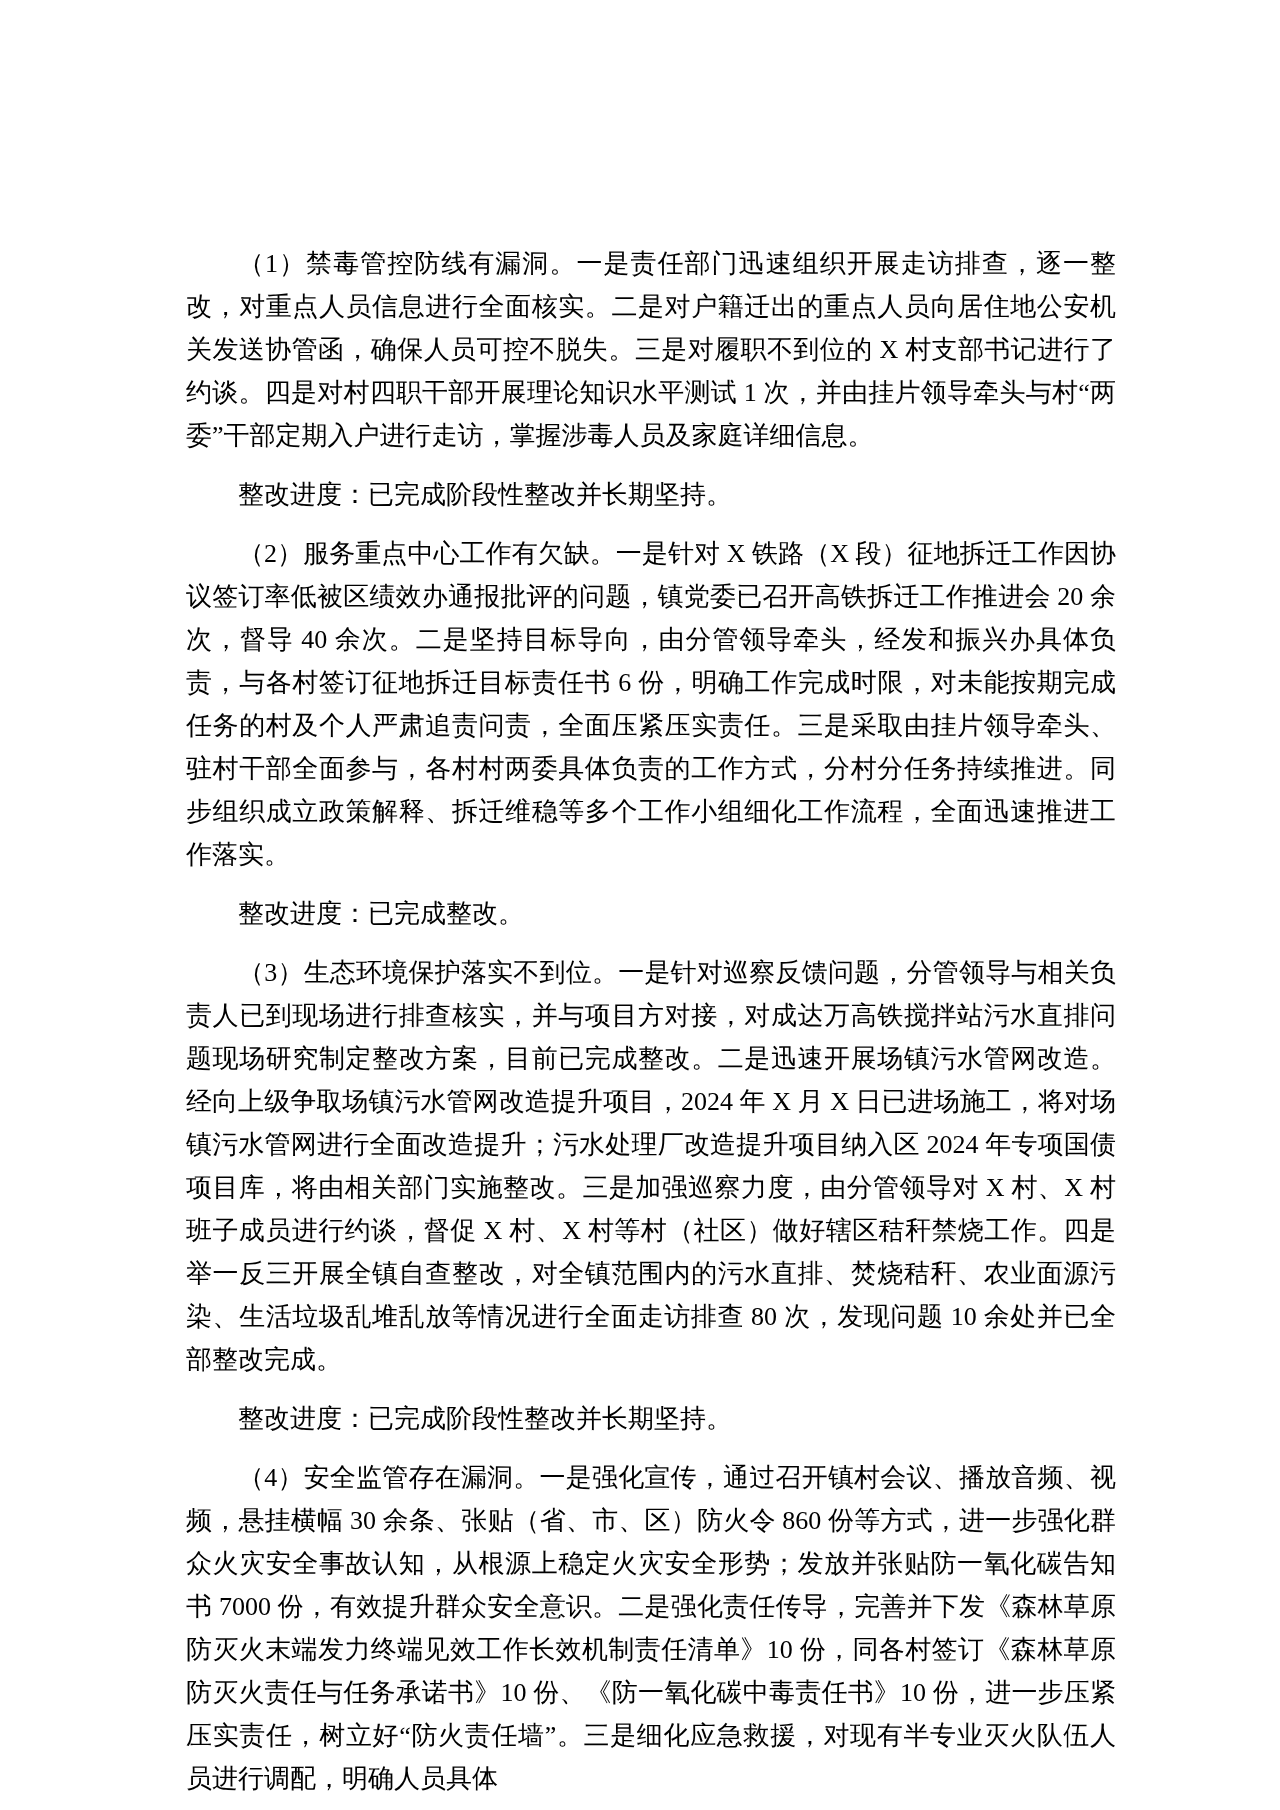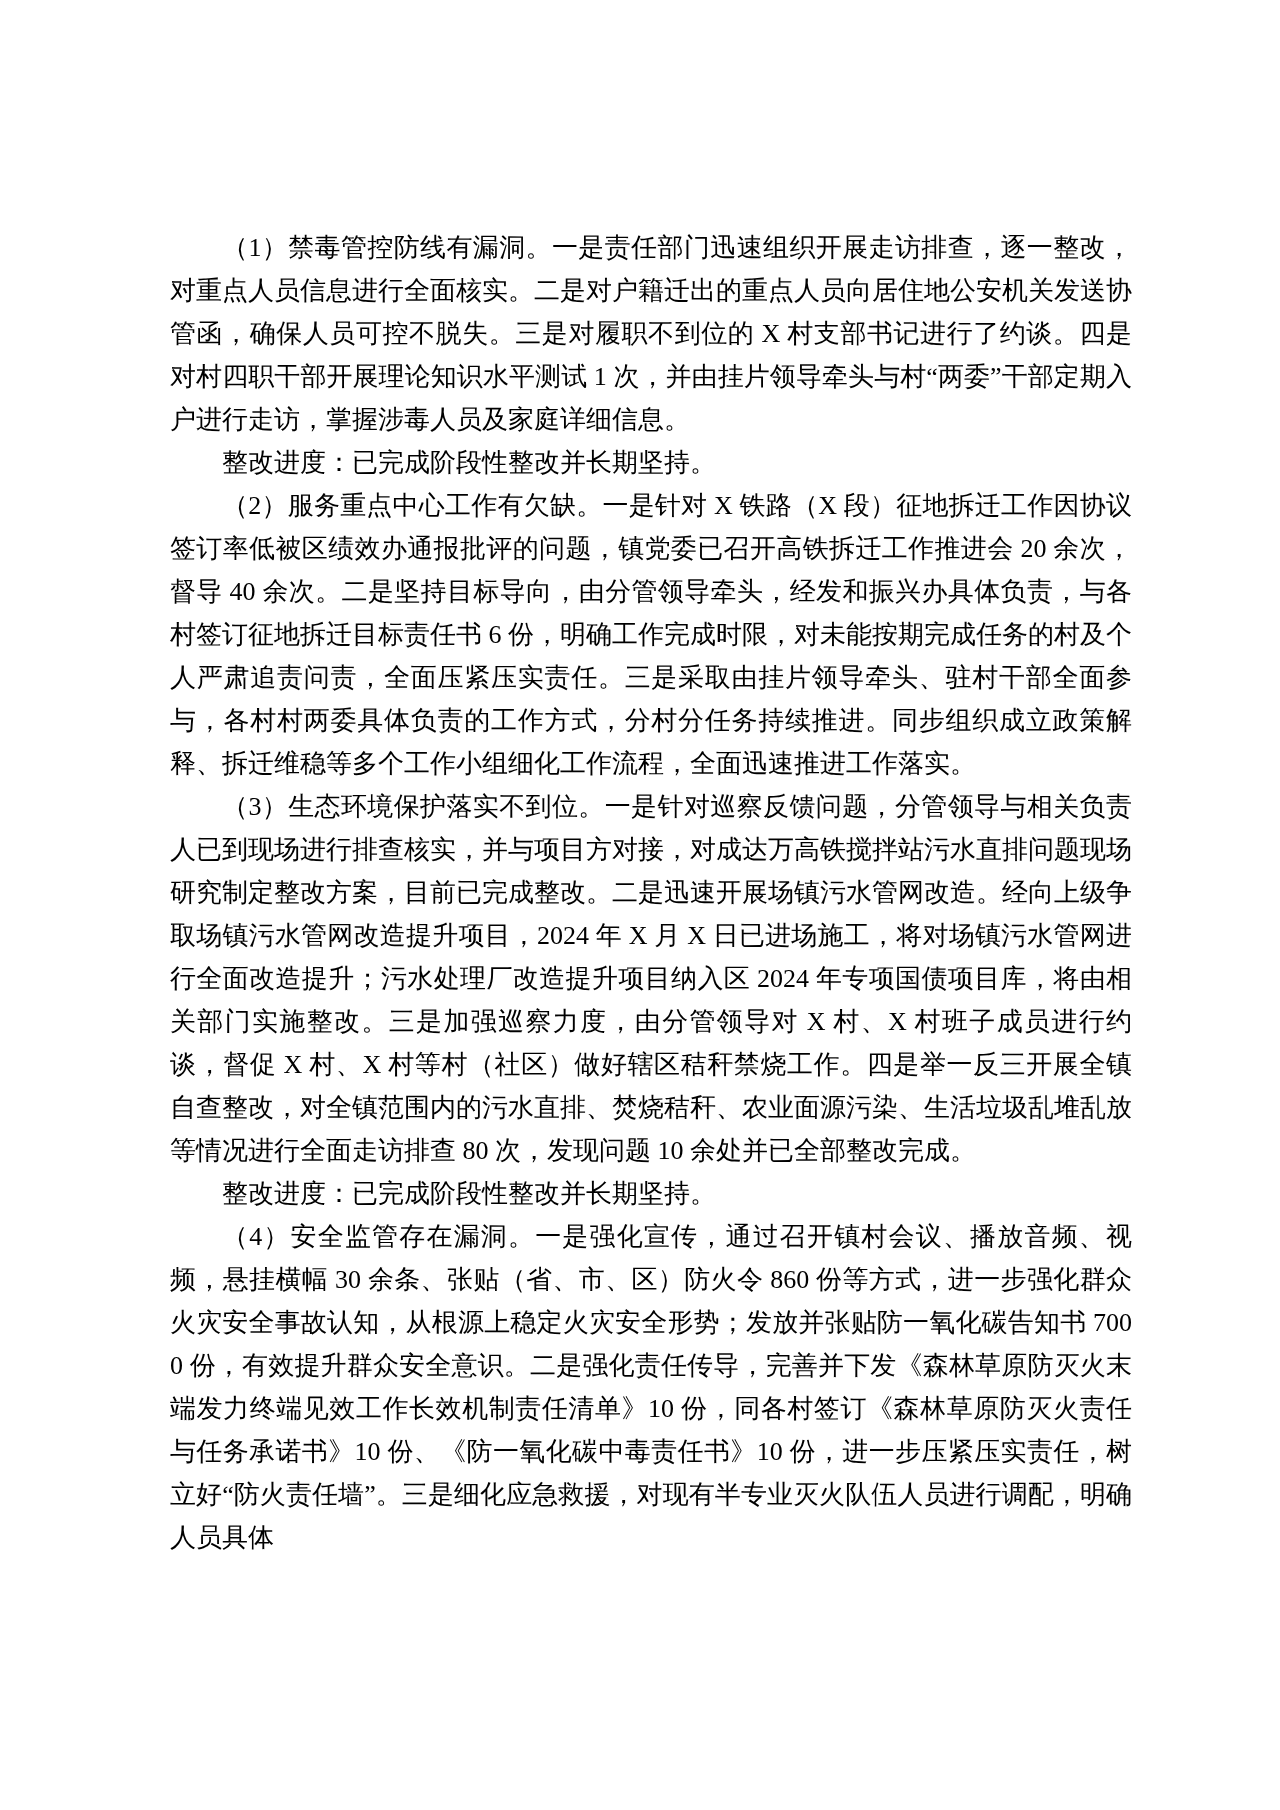--- a/index.html
+++ b/index.html
@@ -14,36 +14,37 @@
     background: #ffffff;
     overflow: hidden;
   }
   .content {
     position: absolute;
     left: 170px;
     top: 226px;
     width: 962px;
   }
   p.doc-para {
-    margin: 0;
+    margin: 16px;
     padding: 0;
     font-family: "Liberation Serif", "DejaVu Serif", serif;
     font-size: 26px;
     line-height: 43px;
     color: #000000;
     text-align: justify;
     text-indent: 2em;
     word-break: break-all;
   }
 </style>
 </head>
 <body>
 
 <div class="page">
   <div class="content">
     <p class="doc-para">（1）禁毒管控防线有漏洞。一是责任部门迅速组织开展走访排查，逐一整改，对重点人员信息进行全面核实。二是对户籍迁出的重点人员向居住地公安机关发送协管函，确保人员可控不脱失。三是对履职不到位的 X 村支部书记进行了约谈。四是对村四职干部开展理论知识水平测试 1 次，并由挂片领导牵头与村“两委”干部定期入户进行走访，掌握涉毒人员及家庭详细信息。</p>
     <p class="doc-para">整改进度：已完成阶段性整改并长期坚持。</p>
     <p class="doc-para">（2）服务重点中心工作有欠缺。一是针对 X 铁路（X 段）征地拆迁工作因协议签订率低被区绩效办通报批评的问题，镇党委已召开高铁拆迁工作推进会 20 余次，督导 40 余次。二是坚持目标导向，由分管领导牵头，经发和振兴办具体负责，与各村签订征地拆迁目标责任书 6 份，明确工作完成时限，对未能按期完成任务的村及个人严肃追责问责，全面压紧压实责任。三是采取由挂片领导牵头、驻村干部全面参与，各村村两委具体负责的工作方式，分村分任务持续推进。同步组织成立政策解释、拆迁维稳等多个工作小组细化工作流程，全面迅速推进工作落实。</p>
+    <p class="doc-para">整改进度：已完成整改。</p>
     <p class="doc-para">（3）生态环境保护落实不到位。一是针对巡察反馈问题，分管领导与相关负责人已到现场进行排查核实，并与项目方对接，对成达万高铁搅拌站污水直排问题现场研究制定整改方案，目前已完成整改。二是迅速开展场镇污水管网改造。经向上级争取场镇污水管网改造提升项目，2024 年 X 月 X 日已进场施工，将对场镇污水管网进行全面改造提升；污水处理厂改造提升项目纳入区 2024 年专项国债项目库，将由相关部门实施整改。三是加强巡察力度，由分管领导对 X 村、X 村班子成员进行约谈，督促 X 村、X 村等村（社区）做好辖区秸秆禁烧工作。四是举一反三开展全镇自查整改，对全镇范围内的污水直排、焚烧秸秆、农业面源污染、生活垃圾乱堆乱放等情况进行全面走访排查 80 次，发现问题 10 余处并已全部整改完成。</p>
     <p class="doc-para">整改进度：已完成阶段性整改并长期坚持。</p>
     <p class="doc-para">（4）安全监管存在漏洞。一是强化宣传，通过召开镇村会议、播放音频、视频，悬挂横幅 30 余条、张贴（省、市、区）防火令 860 份等方式，进一步强化群众火灾安全事故认知，从根源上稳定火灾安全形势；发放并张贴防一氧化碳告知书 7000 份，有效提升群众安全意识。二是强化责任传导，完善并下发《森林草原防灭火末端发力终端见效工作长效机制责任清单》10 份，同各村签订《森林草原防灭火责任与任务承诺书》10 份、《防一氧化碳中毒责任书》10 份，进一步压紧压实责任，树立好“防火责任墙”。三是细化应急救援，对现有半专业灭火队伍人员进行调配，明确人员具体</p>
   </div>
 </div>
 
 </body></html>

